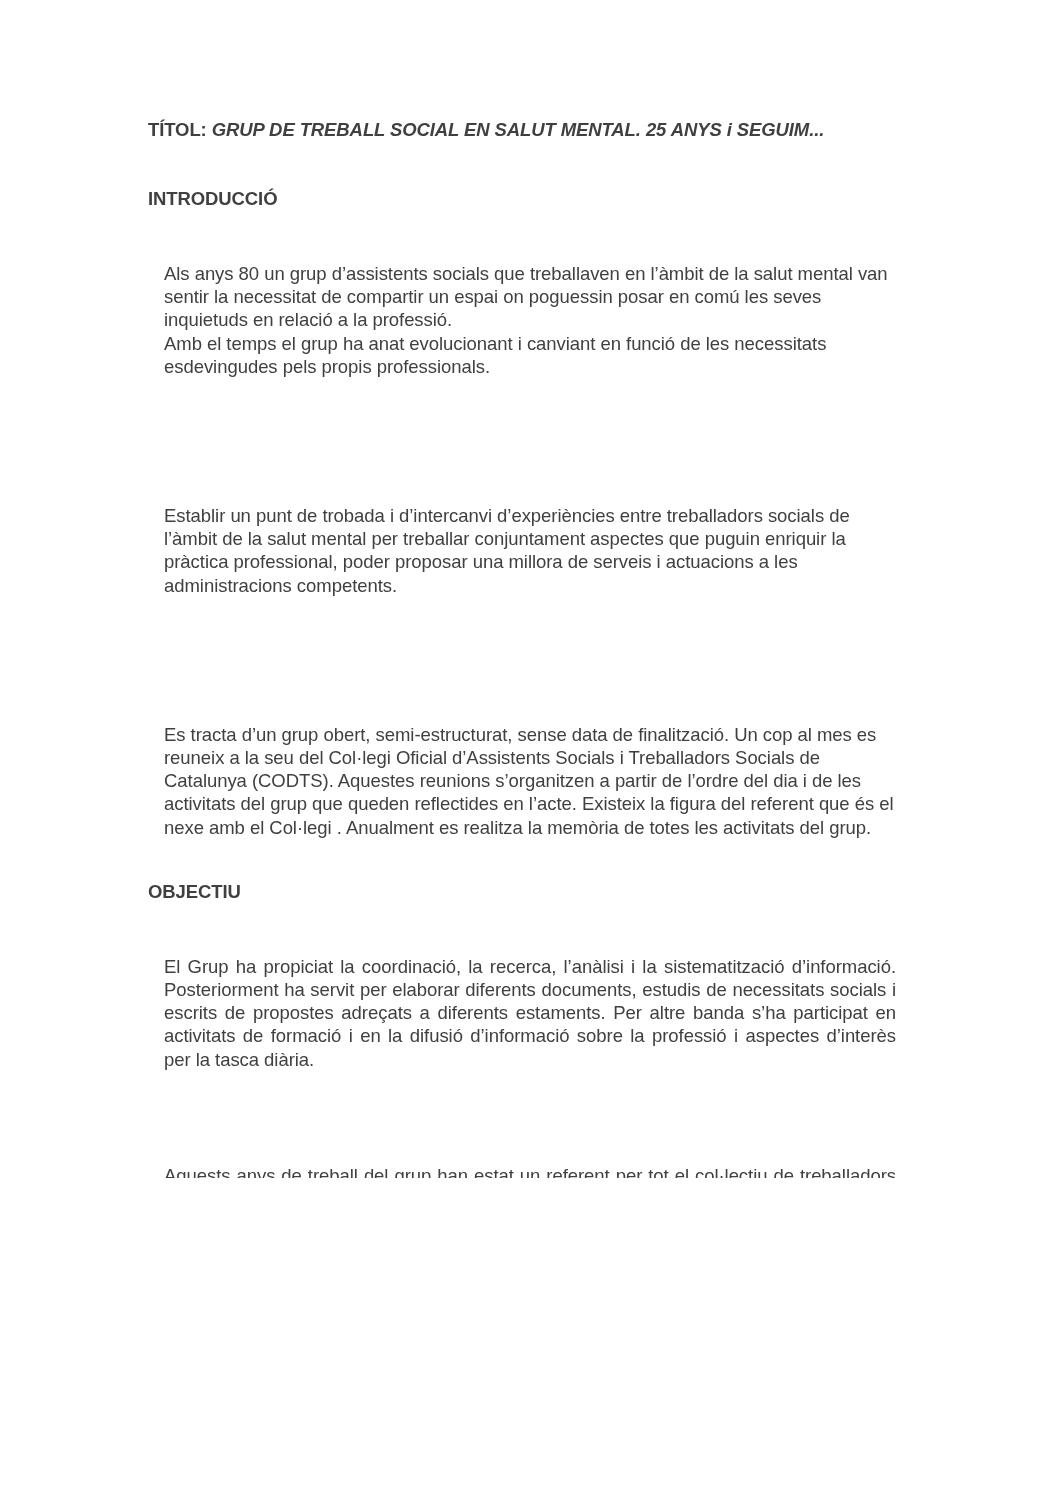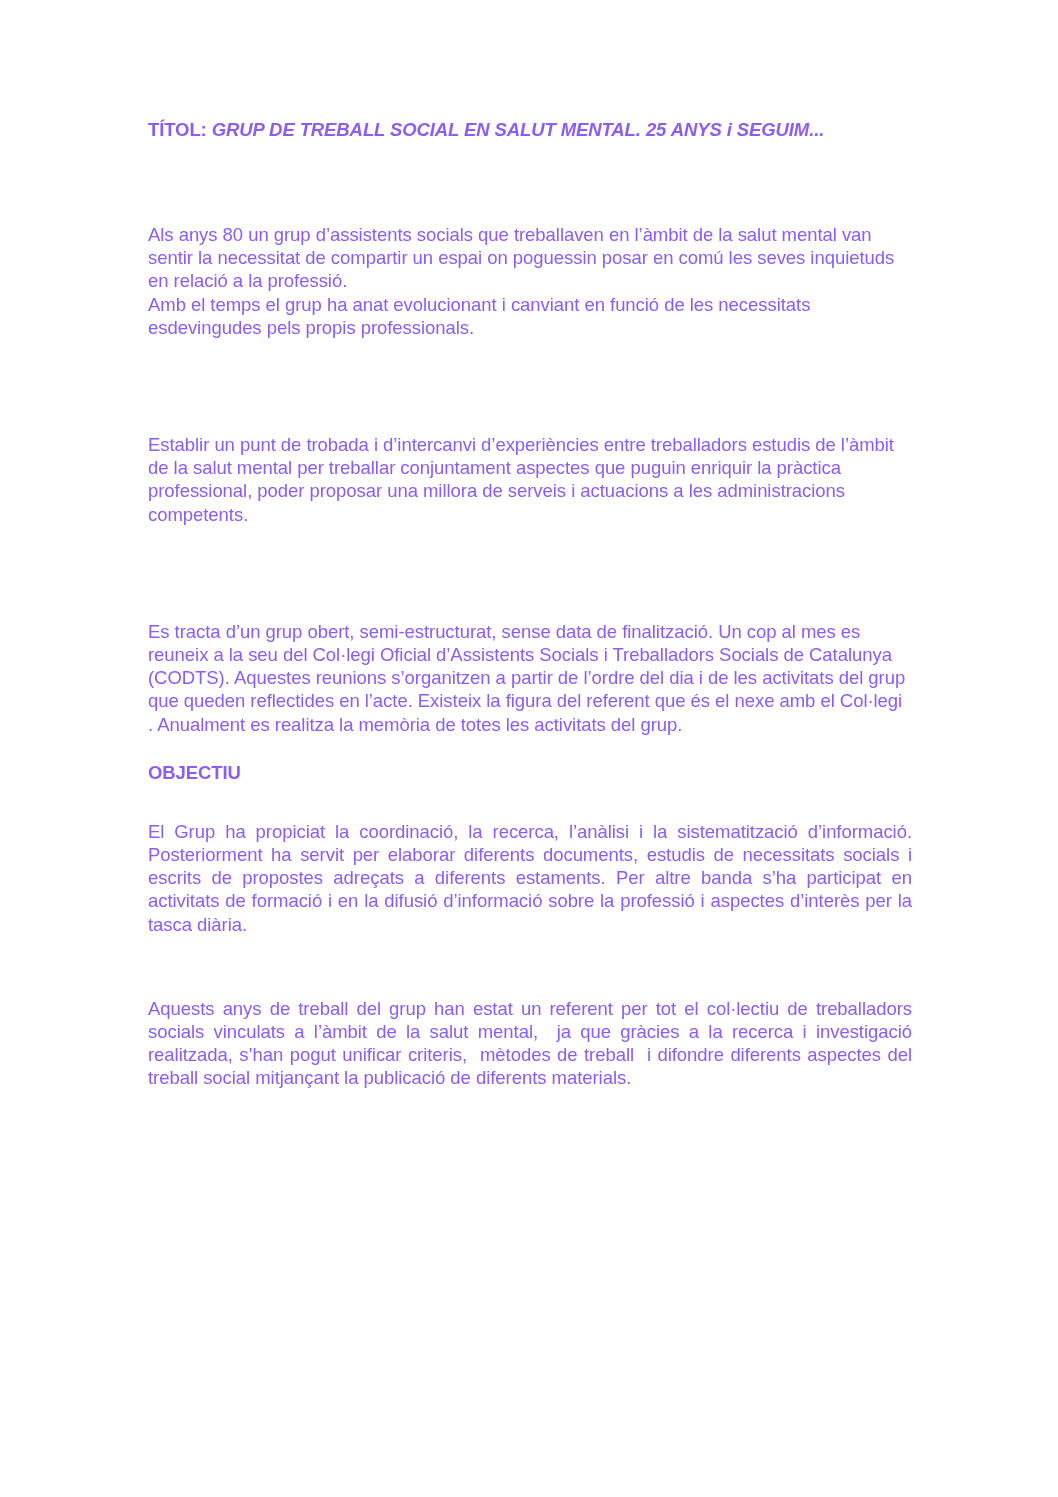--- a/index.html
+++ b/index.html
@@ -9,21 +9,21 @@
     background: #ffffff;
   }
 
   .page {
     position: relative;
     width: 1058px;
     height: 1178px;
     background: #ffffff;
     overflow: hidden;
     font-family: "Liberation Sans", sans-serif;
-    color: #8b5cf6;
+    color: #404040;
     -webkit-font-smoothing: antialiased;
   }
 
   .content {
     position: absolute;
     left: 148px;
     top: 118px;
     width: 764px;
   }
 
@@ -51,21 +51,21 @@
     letter-spacing: -0.1px;
     margin: 0;
   }
 
   
   .body-par {
     font-size: 18.5px;
     font-weight: normal;
     line-height: 23.2px;
     letter-spacing: -0.05px;
-    margin: 0;
+    margin: 16px;
     text-align: left;
     white-space: pre-wrap;
   }
   .body-par.justified {
     text-align: justify;
     text-justify: inter-word;
   }
 
   
   .gap-lg { height: 46px; }    
@@ -91,28 +91,29 @@
 </head>
 <body>
 
 <div class="page">
   <div class="content">
 
     <p class="doc-title"><span class="title-label">TÍTOL:</span><span class="title-sep"> </span><span class="title-value">GRUP DE TREBALL SOCIAL EN SALUT MENTAL. 25 ANYS i SEGUIM...</span></p>
 
     <div class="gap-lg"></div>
 
+    <h2 class="section-heading">INTRODUCCIÓ</h2>
     <div class="gap-md"></div>
     <p class="body-par">Als anys 80 un grup d’assistents socials que treballaven en l’àmbit de la salut mental van sentir la necessitat de compartir un espai on poguessin posar en comú les seves inquietuds en relació a la professió.
 Amb el temps el grup ha anat evolucionant i canviant en funció de les necessitats esdevingudes pels propis professionals.</p>
 
     <div class="gap-xl"></div>
 
     <div class="gap-md"></div>
-    <p class="body-par">Establir un punt de trobada i d’intercanvi d’experiències entre treballadors estudis de l’àmbit de la salut mental per treballar conjuntament aspectes que puguin enriquir la pràctica professional, poder proposar una millora de serveis i actuacions a les administracions competents.</p>
+    <p class="body-par">Establir un punt de trobada i d’intercanvi d’experiències entre treballadors socials de l’àmbit de la salut mental per treballar conjuntament aspectes que puguin enriquir la pràctica professional, poder proposar una millora de serveis i actuacions a les administracions competents.</p>
 
     <div class="gap-xl"></div>
 
     <div class="gap-md"></div>
     <p class="body-par">Es tracta d’un grup obert, semi-estructurat, sense data de finalització. Un cop al mes es reuneix a la seu del Col·legi Oficial d’Assistents Socials i Treballadors Socials de Catalunya (CODTS). Aquestes reunions s’organitzen a partir de l’ordre del dia i de les activitats del grup que queden reflectides en l’acte. Existeix la figura del referent que és el nexe amb el Col·legi . Anualment es realitza la memòria de totes les activitats del grup.</p>
 
     <div class="gap-sm"></div>
 
     <h2 class="section-heading">OBJECTIU</h2>
     <div class="gap-md"></div>

